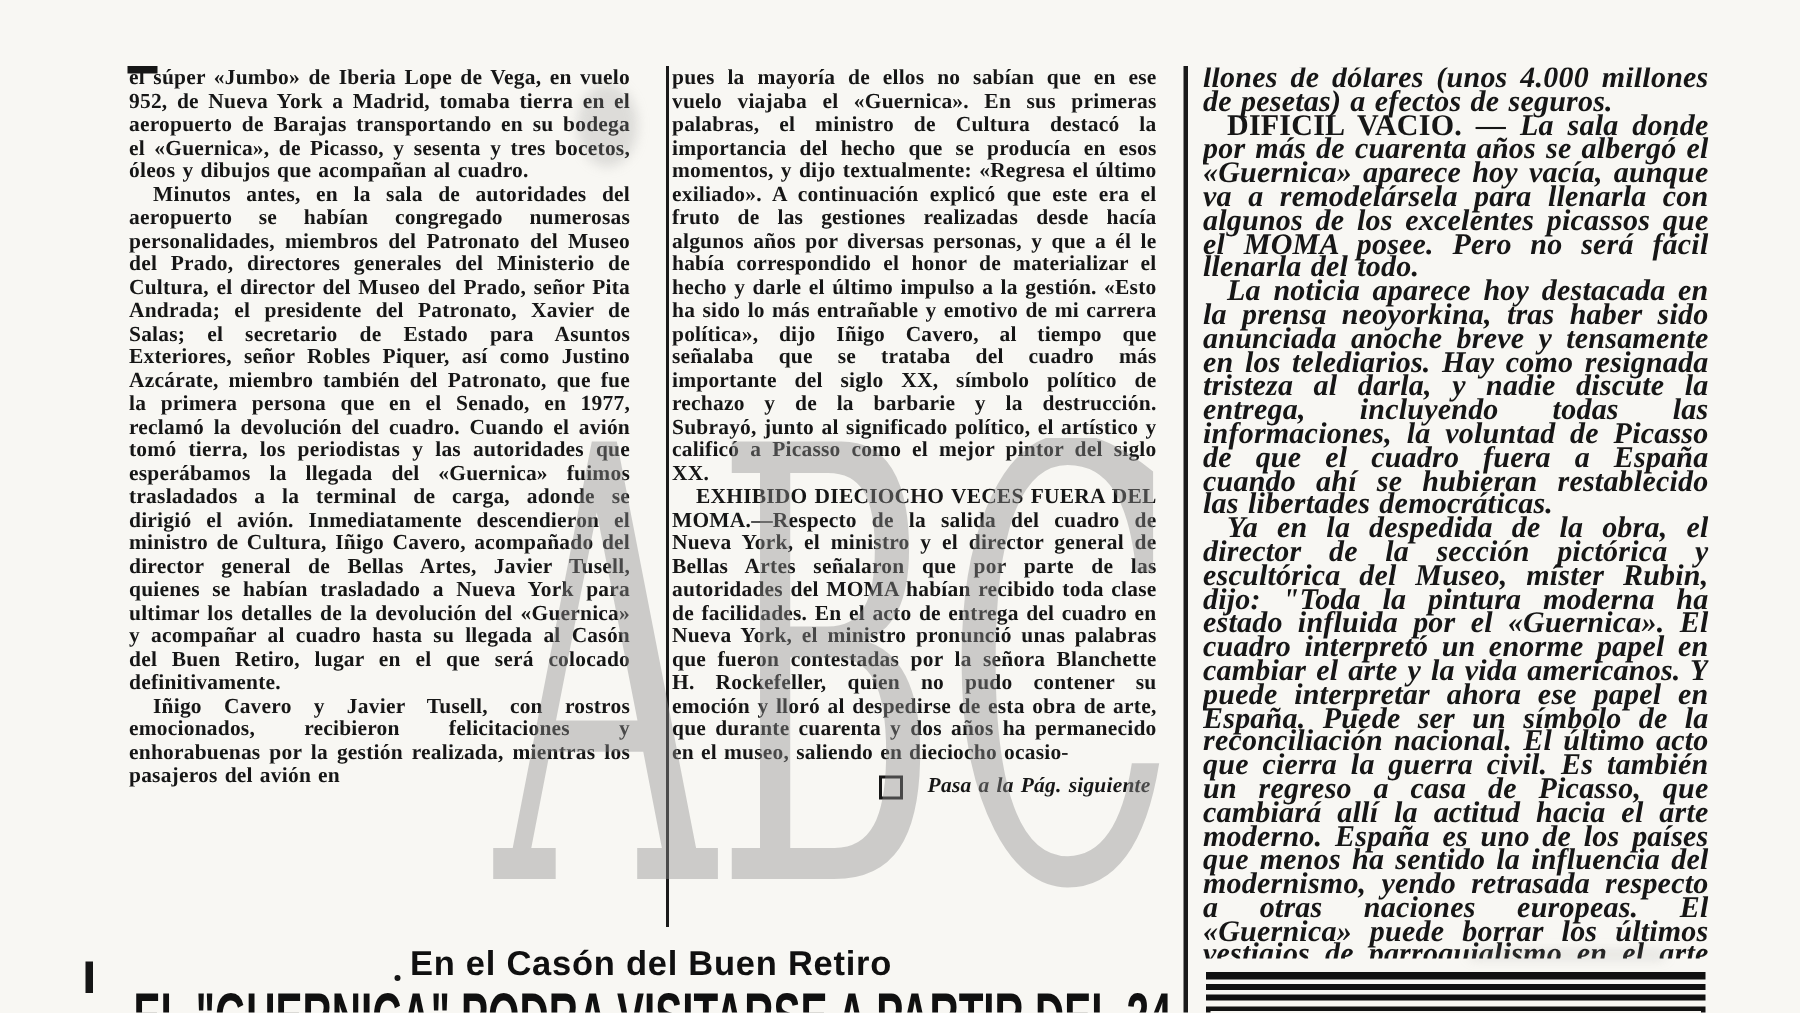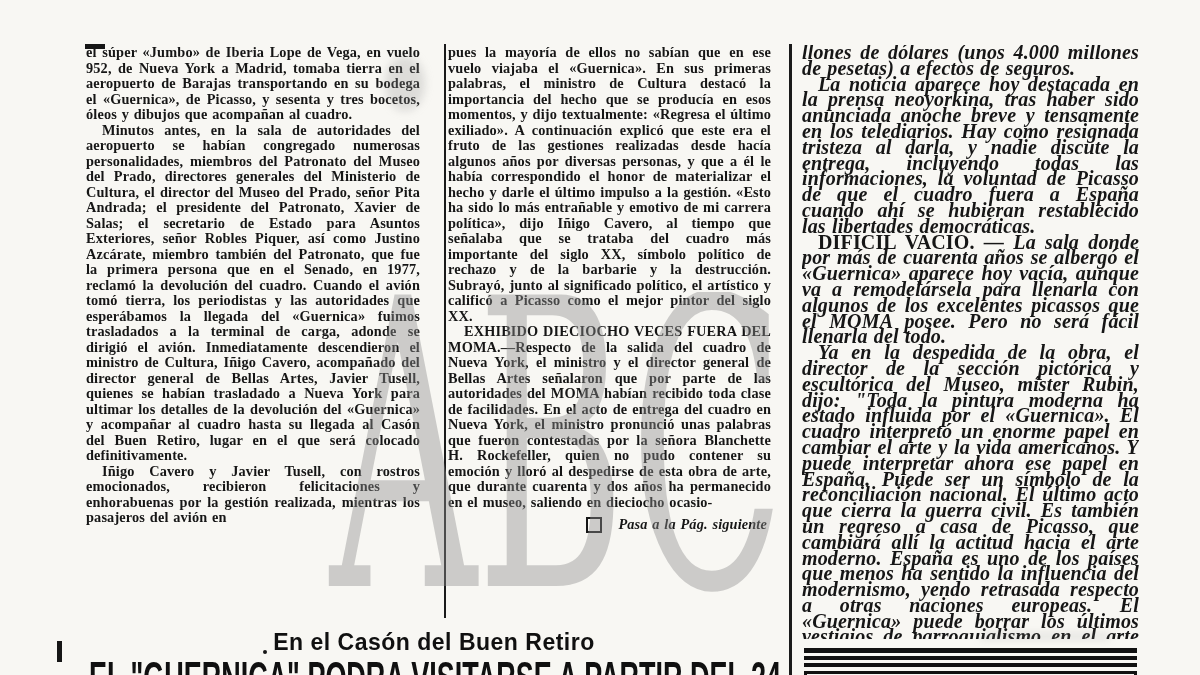--- a/index.html
+++ b/index.html
@@ -118,22 +118,22 @@
     <div class="continuation">
       <span class="square-bullet"></span>
       <span>Pasa a la Pág. siguiente</span>
     </div>
   </div>
 
   <div class="vrule" id="divider-2"></div>
 
   <div class="col" id="col-right">
     <p>llones de dólares (unos 4.000 millones de pesetas) a efectos de seguros.</p>
+    <p class="indent gap-md"><span class="lead-roman">DIFICIL VACIO. — </span><span>La sala donde por más de cuarenta años se albergó el «Guernica» aparece hoy vacía, aunque va a remodelársela para llenarla con algunos de los excelentes picassos que el MOMA posee. Pero no será fácil llenarla del todo.</span></p>
     <p class="indent gap-sm">La noticia aparece hoy destacada en la prensa neoyorkina, tras haber sido anunciada anoche breve y tensamente en los telediarios. Hay como resignada tristeza al darla, y nadie discute la entrega, incluyendo todas las informaciones, la voluntad de Picasso de que el cuadro fuera a España cuando ahí se hubieran restablecido las libertades democráticas.</p>
-    <p class="indent gap-md"><span class="lead-roman">DIFICIL VACIO. — </span><span>La sala donde por más de cuarenta años se albergó el «Guernica» aparece hoy vacía, aunque va a remodelársela para llenarla con algunos de los excelentes picassos que el MOMA posee. Pero no será fácil llenarla del todo.</span></p>
     <p class="indent gap-sm"><span>Ya en la despedida de la obra, el director de la sección pictórica y escultórica del Museo, míster Rubin, dijo: "Toda la pintura moderna ha estado influida por el «Guernica». El cuadro interpretó un enorme papel en cambiar el arte y la vida americanos. Y puede interpretar ahora ese papel en España. Puede ser un símbolo de la reconciliación nacional. El último acto que cierra la guerra civil. Es también un regreso a casa de Picasso, que cambiará allí la actitud hacia el arte moderno. España es uno de los países que menos ha sentido la influencia del modernismo, yendo retrasada respecto a otras naciones europeas. El «Guernica» puede borrar los últimos vestigios de parroquialismo en el arte moderno español».—José </span><span class="author">María CARRASCAL.</span></p>
   </div>
 
   <svg id="watermark" width="470" height="305">
     <text x="2" y="294" textLength="455" lengthAdjust="spacingAndGlyphs" font-family="DejaVu Serif, serif" font-size="400" font-weight="normal" fill="#8f8f8f" fill-opacity="0.42">ABC</text>
   </svg>
 
   <div id="kicker">En el Casón del Buen Retiro</div>
 
   <svg id="headline-line1" width="698" height="48">

